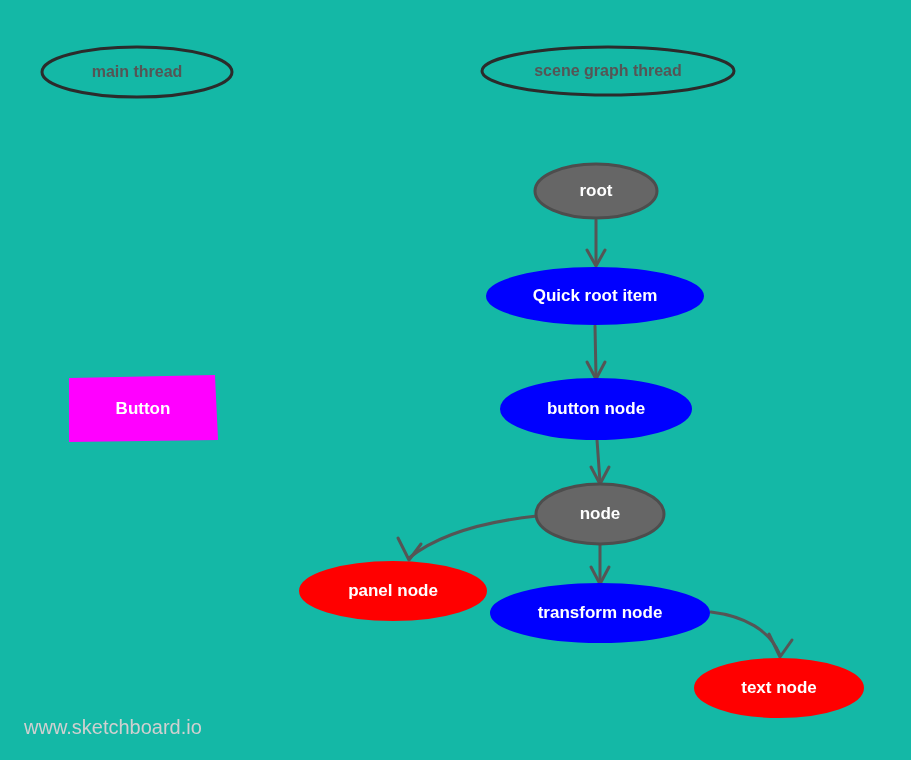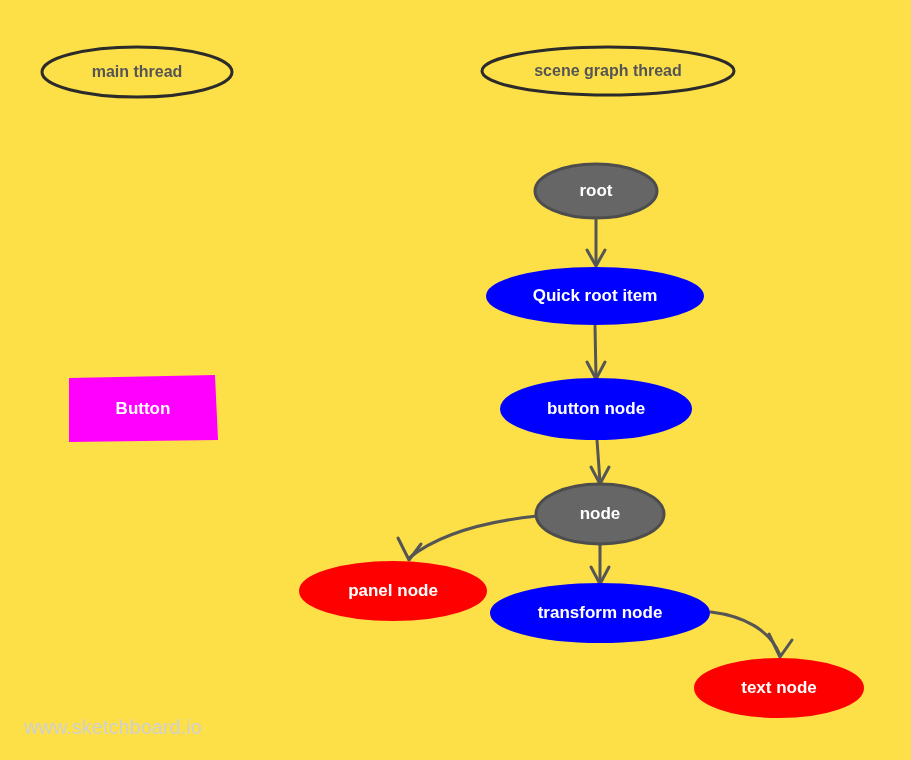--- a/index.html
+++ b/index.html
@@ -10,21 +10,21 @@
   body {
     width: 911px;
     height: 760px;
     overflow: hidden;
     font-family: "Liberation Sans", sans-serif;
   }
   #canvas {
     position: relative;
     width: 911px;
     height: 760px;
-    background: #fde047;
+    background: #14b8a6;
   }
   #diagram-svg {
     position: absolute;
     left: 0;
     top: 0;
     width: 911px;
     height: 760px;
   }
   .node-label {
     font-family: "Liberation Sans", sans-serif;

